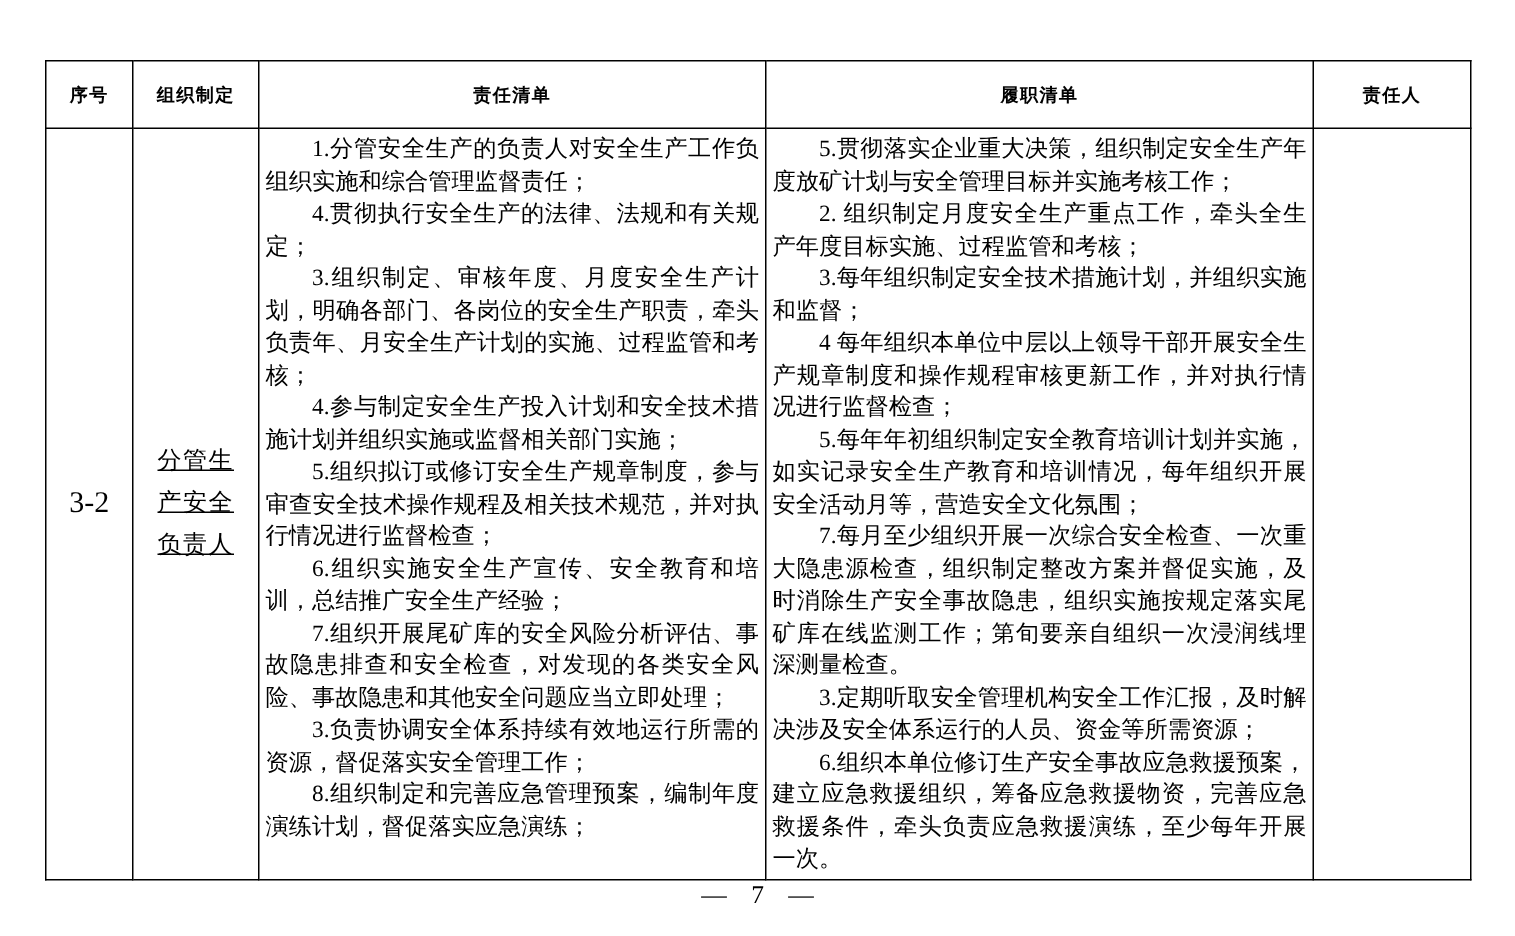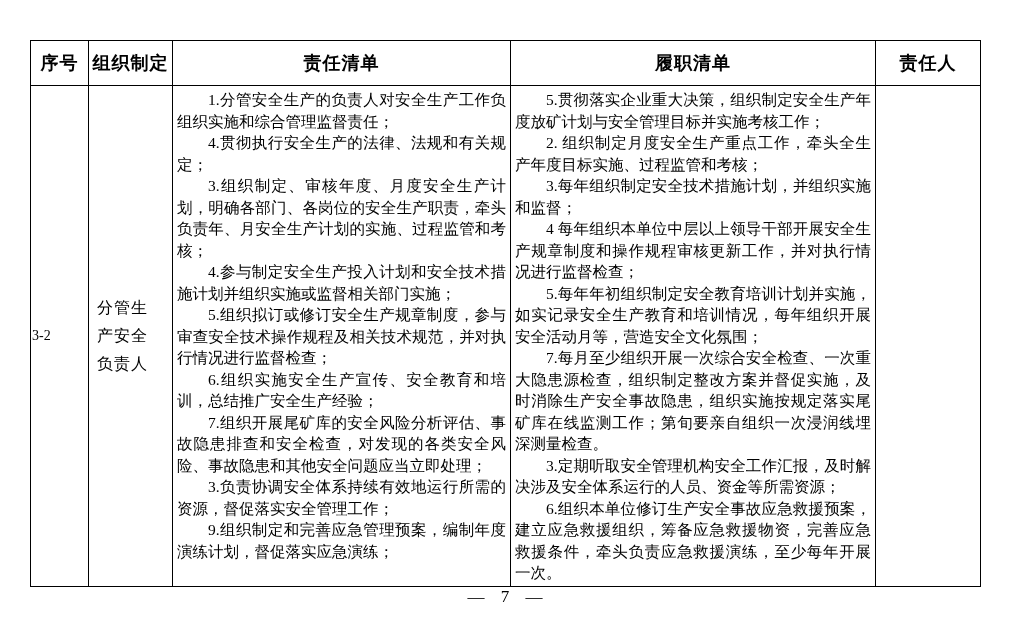--- a/index.html
+++ b/index.html
@@ -24,38 +24,41 @@
     border-collapse: collapse;
     table-layout: fixed;
   }
   table.doc-table th,
   table.doc-table td {
     border: 1.5px solid #000000;
     box-sizing: border-box;
   }
   th.hdr {
     height: 45px;
-    font-size: 18px;
+    font-size: 12px;
     font-weight: bold;
     text-align: center;
     vertical-align: middle;
     padding: 0;
     letter-spacing: 1px;
   }
   td.cell-serial {
+    text-align: center;
     vertical-align: middle;
-    font-size: 14px;
+    font-size: 20px;
     height: 490px;
   }
   td.cell-position {
+    text-align: center;
     vertical-align: middle;
     font-size: 16px;
     line-height: 28px;
     padding: 0 8px;
     letter-spacing: 1px;
+    text-decoration: underline;
   }
   td.cell-text {
     vertical-align: top;
     padding: 3px 4px 2px 4px;
     font-size: 15.5px;
     line-height: 21.5px;
     text-align: justify;
     margin-top: 48px;
   }
   td.cell-text p.para {
@@ -105,21 +108,21 @@
         <td class="cell-text">
           <div>
               <p class="para">1.分管安全生产的负责人对安全生产工作负组织实施和综合管理监督责任；</p>
               <p class="para">4.贯彻执行安全生产的法律、法规和有关规定；</p>
               <p class="para">3.组织制定、审核年度、月度安全生产计划，明确各部门、各岗位的安全生产职责，牵头负责年、月安全生产计划的实施、过程监管和考核；</p>
               <p class="para">4.参与制定安全生产投入计划和安全技术措施计划并组织实施或监督相关部门实施；</p>
               <p class="para">5.组织拟订或修订安全生产规章制度，参与审查安全技术操作规程及相关技术规范，并对执行情况进行监督检查；</p>
               <p class="para">6.组织实施安全生产宣传、安全教育和培训，总结推广安全生产经验；</p>
               <p class="para">7.组织开展尾矿库的安全风险分析评估、事故隐患排查和安全检查，对发现的各类安全风险、事故隐患和其他安全问题应当立即处理；</p>
               <p class="para">3.负责协调安全体系持续有效地运行所需的资源，督促落实安全管理工作；</p>
-              <p class="para">9.组织制定和完善应急管理预案，编制年度演练计划，督促落实应急演练；</p>
+              <p class="para">8.组织制定和完善应急管理预案，编制年度演练计划，督促落实应急演练；</p>
             </div>
         </td>
         <td class="cell-text">
           <div>
               <p class="para">5.贯彻落实企业重大决策，组织制定安全生产年度放矿计划与安全管理目标并实施考核工作；</p>
               <p class="para">2. 组织制定月度安全生产重点工作，牵头全生产年度目标实施、过程监管和考核；</p>
               <p class="para">3.每年组织制定安全技术措施计划，并组织实施和监督；</p>
               <p class="para">4 每年组织本单位中层以上领导干部开展安全生产规章制度和操作规程审核更新工作，并对执行情况进行监督检查；</p>
               <p class="para">5.每年年初组织制定安全教育培训计划并实施，如实记录安全生产教育和培训情况，每年组织开展安全活动月等，营造安全文化氛围；</p>
               <p class="para">7.每月至少组织开展一次综合安全检查、一次重大隐患源检查，组织制定整改方案并督促实施，及时消除生产安全事故隐患，组织实施按规定落实尾矿库在线监测工作；第旬要亲自组织一次浸润线埋深测量检查。</p>

